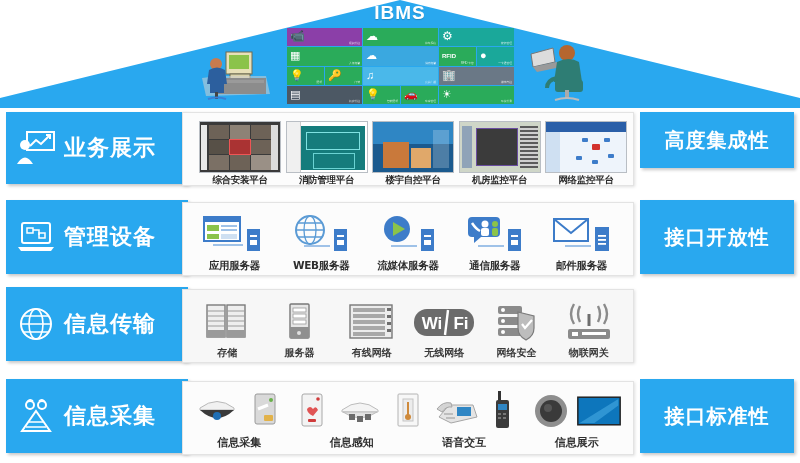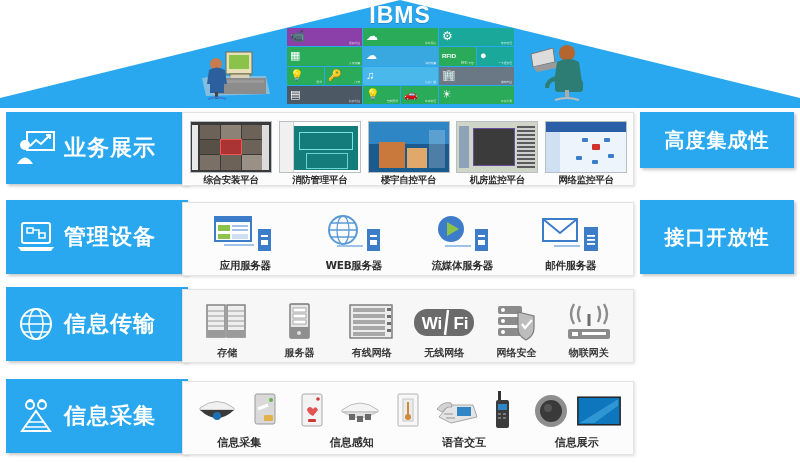--- a/index.html
+++ b/index.html
@@ -14,21 +14,21 @@
 
   
   .roof{position:absolute;left:0;top:0;width:800px;height:108px;overflow:hidden;}
   .roof-tri{
     position:absolute;left:0;top:0;width:800px;height:108px;
     background:#29a8ef;
     clip-path:polygon(400px 0px, 800px 98px, 800px 108px, 0px 108px, 0px 98px);
   }
   .ibms-title{
     position:absolute;left:0;top:2px;width:800px;text-align:center;
-    color:#ffffff;font-size:23px;font-weight:bold;letter-spacing:1px;
+    color:#ffffff;font-size:19px;font-weight:bold;letter-spacing:1px;
     font-family:"Liberation Sans",sans-serif;
     text-shadow:0 1px 1px rgba(0,0,0,.18);
   }
   
   .tile-grid{
     position:absolute;left:287px;top:28px;width:227px;height:76px;
     display:grid;
     grid-template-columns:repeat(12,1fr);
     grid-template-rows:repeat(4,1fr);
     gap:1px;
@@ -77,21 +77,21 @@
     position:absolute;left:182px;width:452px;
     background:#fcfcfc;
     border:1px solid #e3e3e3;
     box-shadow:1px 1px 3px rgba(0,0,0,.13);
     box-sizing:border-box;
   }
   .panel.gray{background:#f7f7f7;}
 
   
   .thumbs{display:flex;justify-content:space-between;align-items:flex-end;
-    padding:4px 6px 0 7px;height:100%;box-sizing:border-box;}
+    padding:4px 6px 0 16px;height:100%;box-sizing:border-box;}
   .thumb{width:82px;text-align:center;}
   .thumb .shot{
     width:82px;height:52px;border:1px solid #b9bec4;box-sizing:border-box;
     position:relative;overflow:hidden;background:#dfe4ea;
   }
   .thumb .cap{
     font-size:9.5px;color:#2b2b2b;margin-top:2px;line-height:1.1;
     font-family:"DejaVu Sans","Liberation Sans",sans-serif;font-weight:bold;
     letter-spacing:-.3px;
   }
@@ -385,20 +385,38 @@
               <svg width="62" height="40" viewBox="0 0 62 40">
             <circle cx="20" cy="14" r="13" fill="#3d7cc9"></circle>
             <polygon points="16,7 28,14 16,21" fill="#8bc34a"></polygon>
             <path d="M14 31 h26" stroke="#9fc2e8" stroke-width="2"></path>
             <rect x="44" y="14" width="13" height="22" fill="#3d7cc9"></rect>
             <rect x="47" y="20" width="7" height="2" fill="#fff"></rect>
             <rect x="47" y="25" width="7" height="5" fill="#fff"></rect>
           </svg>
             </div>
           <div class="cap2">流媒体服务器</div>
+        </div>
+        <div class="item">
+          <div class="ic">
+              <svg width="62" height="40" viewBox="0 0 62 40">
+            <rect x="4" y="2" width="32" height="20" rx="4" fill="#3d7cc9"></rect>
+            <polygon points="10,22 10,28 17,22" fill="#3d7cc9"></polygon>
+            <circle cx="21" cy="9" r="3.5" fill="#fff"></circle>
+                <rect x="17" y="13" width="8" height="8" rx="2" fill="#fff"></rect>
+            <circle cx="31" cy="9" r="3" fill="#8bc34a"></circle>
+                <rect x="28" y="13" width="6" height="8" rx="2" fill="#8bc34a"></rect>
+            <path d="M8 8 q4 6 8 8" stroke="#fff" stroke-width="2.5" fill="none"></path>
+            <path d="M14 31 h26" stroke="#9fc2e8" stroke-width="2"></path>
+            <rect x="44" y="14" width="13" height="22" fill="#3d7cc9"></rect>
+            <rect x="47" y="20" width="7" height="2" fill="#fff"></rect>
+            <rect x="47" y="25" width="7" height="5" fill="#fff"></rect>
+          </svg>
+            </div>
+          <div class="cap2">通信服务器</div>
         </div>
         <div class="item">
           <div class="ic">
               <svg width="62" height="40" viewBox="0 0 62 40">
             <rect x="3" y="4" width="34" height="22" fill="#fff" stroke="#3d7cc9" stroke-width="2"></rect>
             <polyline points="3,4 20,18 37,4" fill="none" stroke="#3d7cc9" stroke-width="2"></polyline>
             <path d="M14 31 h26" stroke="#9fc2e8" stroke-width="2"></path>
             <rect x="44" y="12" width="14" height="24" fill="#3d7cc9"></rect>
             <rect x="47" y="20" width="8" height="1.8" fill="#fff"></rect>
             <rect x="47" y="24" width="8" height="1.8" fill="#fff"></rect>
@@ -623,15 +641,18 @@
         </div>
         <div class="r4caps">
           <div class="r4cap" style="width:25%">信息采集</div>
           <div class="r4cap" style="width:25%">信息感知</div>
           <div class="r4cap" style="width:25%">语音交互</div>
           <div class="r4cap" style="width:25%">信息展示</div>
         </div>
       </div>
     </div>
 
+    <div class="side side-right" style="top:4px;height:74px">
+      <span class="side-label">接口标准性</span>
+    </div>
   </div>
 
 </div>
 
 </body></html>

